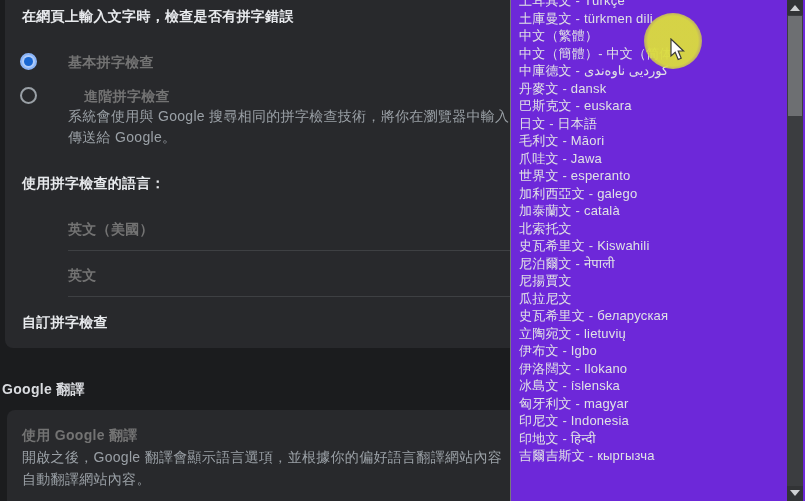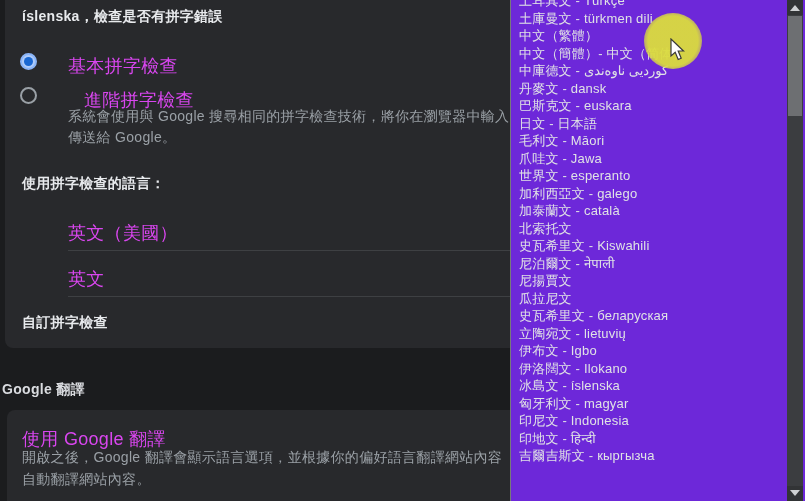--- a/index.html
+++ b/index.html
@@ -7,21 +7,21 @@
     width:805px;height:501px;overflow:hidden;position:relative;
     background:#1b1c1e;
     font-family:"Liberation Sans",sans-serif;
     -webkit-font-smoothing:antialiased;
   }
   .card{position:absolute;background:#28292c;border-radius:8px;}
   #card-spellcheck{left:5px;top:-12px;width:880px;height:360px;}
   #card-translate{left:7px;top:410px;width:880px;height:120px;}
 
   .t-main{position:absolute;color:#e8eaed;font-size:14px;font-weight:600;letter-spacing:.3px;}
-  .t-label{position:absolute;color:#d946ef;font-size:18px;font-weight:400;letter-spacing:.3px;}
+  .t-label{position:absolute;color:#737373;font-size:14px;font-weight:700;letter-spacing:.3px;}
   .t-desc{position:absolute;color:#9aa0a6;font-size:14px;letter-spacing:.3px;white-space:nowrap;}
   .t-section{position:absolute;color:#dadce0;font-size:14px;font-weight:600;letter-spacing:.3px;}
 
   .radio{position:absolute;width:17px;height:17px;border-radius:50%;box-sizing:border-box;border:2px solid #9aa0a6;}
   .radio.selected{border:2px solid #8ab4f8;background:#aecbfa;}
   .radio.selected::after{content:"";position:absolute;inset:2px;border-radius:50%;background:#1967d2;}
 
   .divider{position:absolute;left:68px;right:0;height:1px;background:#3e4043;}
 
   
@@ -51,21 +51,21 @@
     background:radial-gradient(circle, rgba(219,220,62,.95) 0 62%, rgba(219,220,62,.55) 78%, rgba(219,220,62,0) 95%);
     pointer-events:none;
   }
   #cursor{position:absolute;left:670px;top:38px;z-index:21;pointer-events:none;}
 </style>
 </head>
 <body>
 
 <div class="card" id="card-spellcheck"></div>
 
-<div class="t-main" style="left:22px;top:8px;">íslenska，檢查是否有拼字錯誤</div>
+<div class="t-main" style="left:22px;top:8px;">在網頁上輸入文字時，檢查是否有拼字錯誤</div>
 
 <div class="radio selected" style="left:20px;top:53px;"></div>
 <div class="t-label" style="left:68px;top:54px;">基本拼字檢查</div>
 
 <div class="radio" style="left:20px;top:87px;"></div>
 <div class="t-label" style="left:68px;top:88px;margin-left:16px;">進階拼字檢查</div>
 <div class="t-desc" style="left:68px;top:108px;">系統會使用與 Google 搜尋相同的拼字檢查技術，將你在瀏覽器中輸入</div>
 <div class="t-desc" style="left:68px;top:129px;">傳送給 Google。</div>
 
 <div class="t-main" style="left:22px;top:175px;">使用拼字檢查的語言：</div>

